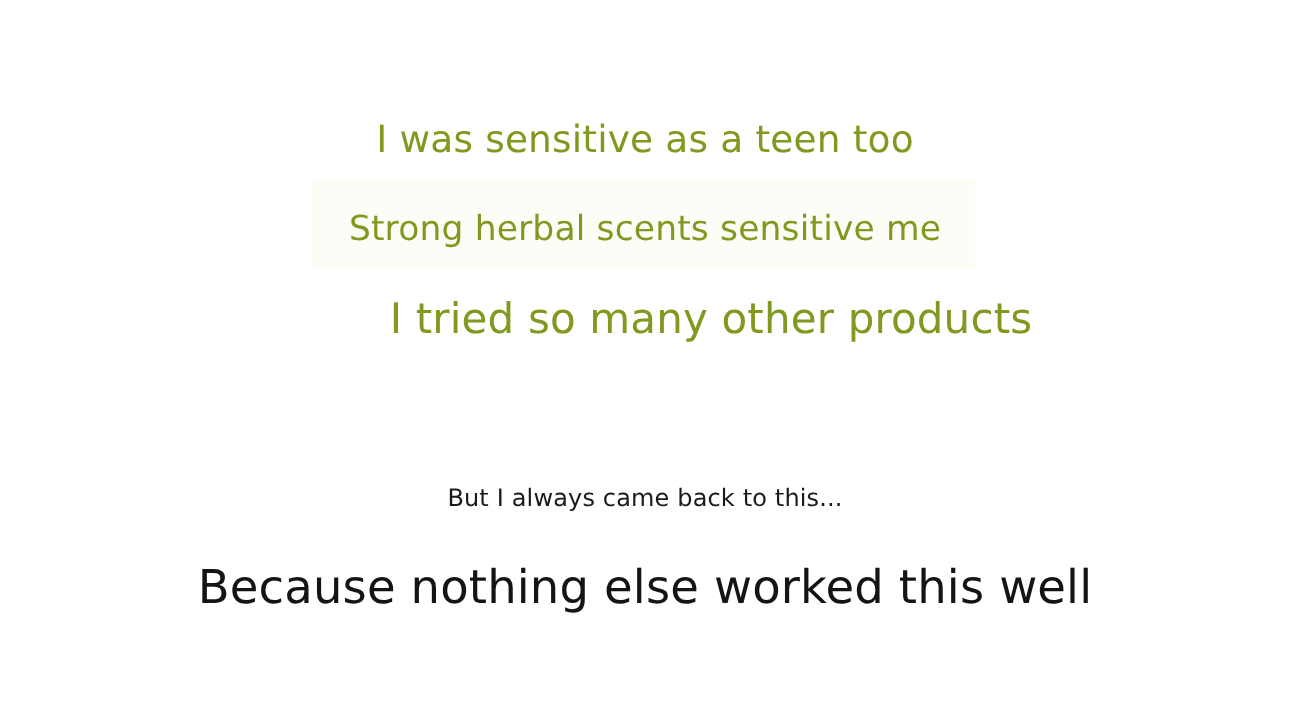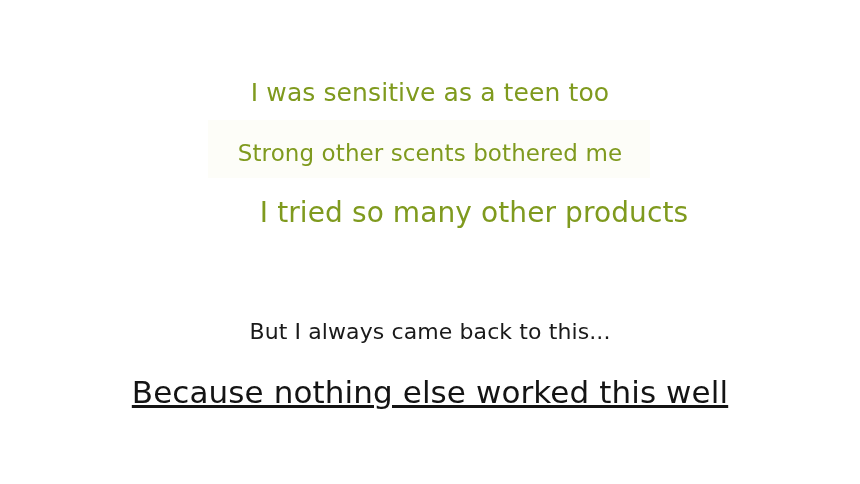--- a/index.html
+++ b/index.html
@@ -64,45 +64,44 @@
     font-size: 28px;
     line-height: 37px;
     color: #7f9a1e;
     letter-spacing: 0.1px;
     margin-left: 44px;
   }
 
   
   .line-4 {
     top: 319px;
-    font-size: 22px;
+    font-size: 16px;
     line-height: 25px;
     color: #1a1a1a;
     letter-spacing: 0.1px;
   }
 
   .line-5 {
     top: 372px;
     font-size: 31px;
     line-height: 41px;
     color: #141414;
     letter-spacing: 0.1px;
-    text-decoration: underline;
   }
 </style>
 </head>
 <body>
 
 <div class="slide">
 
   <div class="line line-1">I was sensitive as a teen too</div>
 
   <div class="tint-band"></div>
 
-  <div class="line line-2">Strong other scents bothered me</div>
+  <div class="line line-2">Strong herbal scents sensitive me</div>
 
   <div class="line line-3">I tried so many other products</div>
 
   <div class="line line-4">But I always came back to this...</div>
 
   <div class="line line-5">Because nothing else worked this well</div>
 
 </div>
 
 </body></html>

